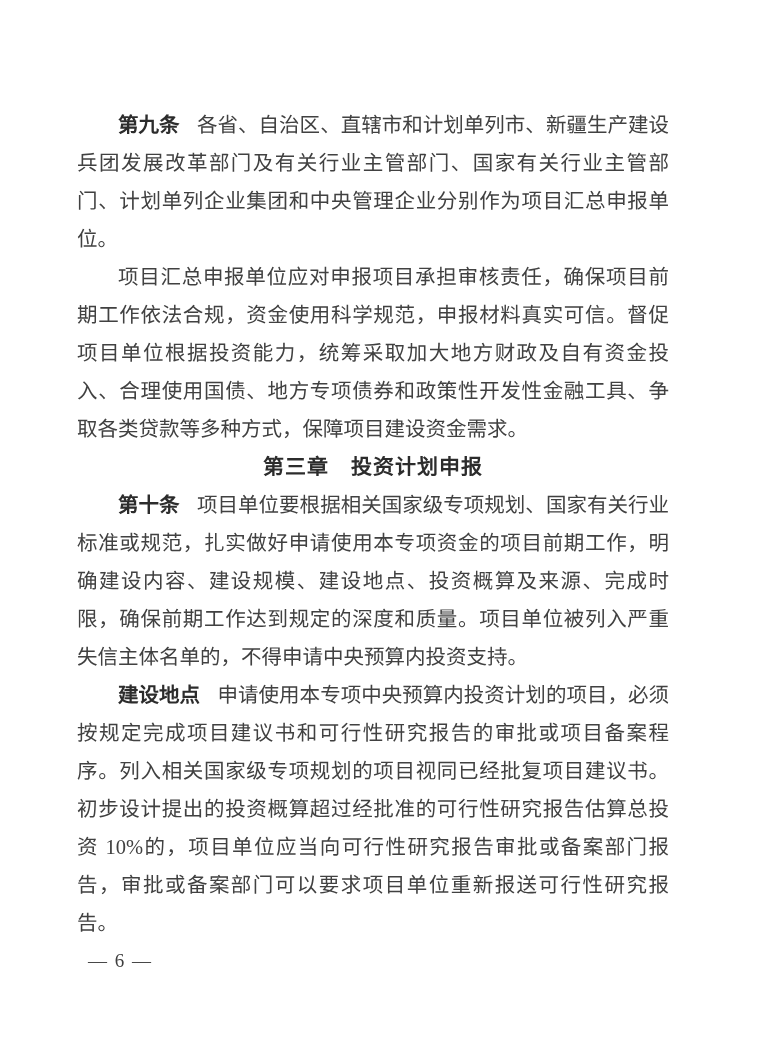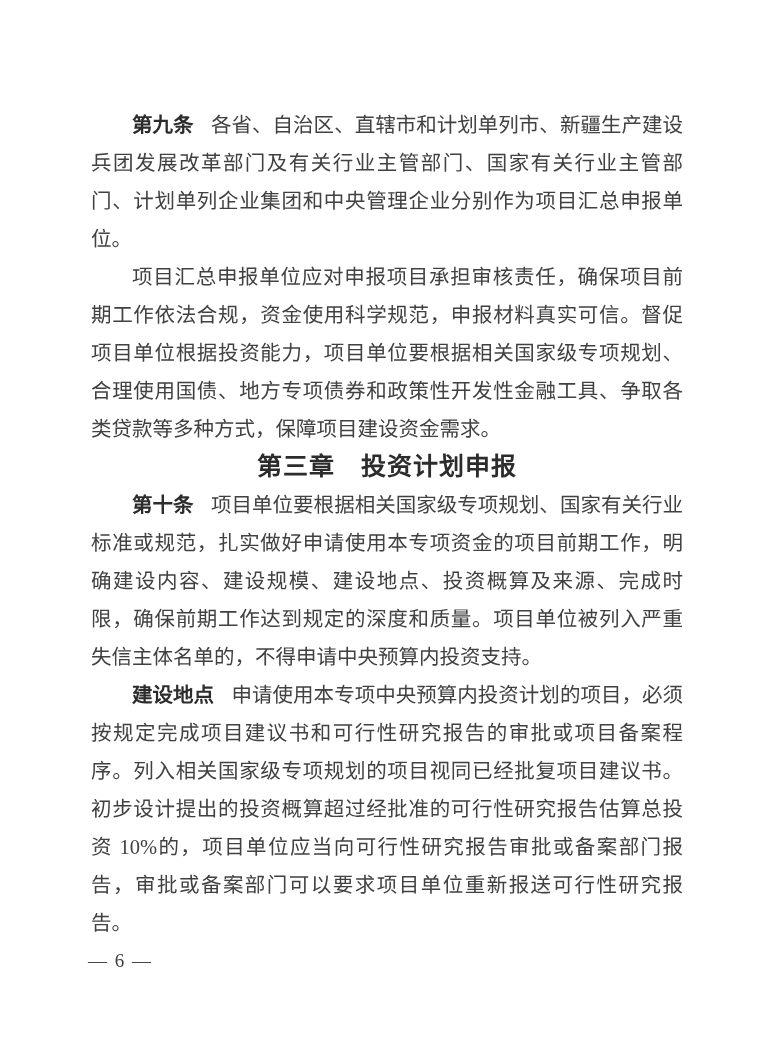--- a/index.html
+++ b/index.html
@@ -11,40 +11,40 @@
     position: relative;
     width: 766px;
     height: 1062px;
     background: #ffffff;
     overflow: hidden;
     font-family: "Liberation Serif", "DejaVu Serif", serif;
     color: #414141;
   }
   .text-block {
     position: absolute;
-    left: 91px;
+    left: 77px;
     top: 106px;
     width: 592px;
     font-size: 20.5px;
     line-height: 38px;
     text-align: justify;
     text-justify: inter-character;
   }
   .para {
     margin: 0;
     text-indent: 2em;
   }
   .article-label {
     font-weight: bold;
     color: #2c2c2c;
     margin-right: 0.85em;
   }
   .chapter-heading {
     margin: 0;
-    font-size: 25px;
+    font-size: 21px;
     font-weight: bold;
     color: #2c2c2c;
     text-align: center;
     text-indent: 0;
     line-height: 38px;
     letter-spacing: 1px;
   }
   .page-footer {
     position: absolute;
     left: 88px;
@@ -55,21 +55,21 @@
   }
 </style>
 </head>
 <body>
 
 <div class="page">
   <div class="text-block">
 
     <p class="para"><span class="article-label">第九条</span><span class="article-text">各省、自治区、直辖市和计划单列市、新疆生产建设兵团发展改革部门及有关行业主管部门、国家有关行业主管部门、计划单列企业集团和中央管理企业分别作为项目汇总申报单位。</span></p>
 
-    <p class="para"><span class="article-text">项目汇总申报单位应对申报项目承担审核责任，确保项目前期工作依法合规，资金使用科学规范，申报材料真实可信。督促项目单位根据投资能力，项目单位要根据相关国家级专项规划、合理使用国债、地方专项债券和政策性开发性金融工具、争取各类贷款等多种方式，保障项目建设资金需求。</span></p>
+    <p class="para"><span class="article-text">项目汇总申报单位应对申报项目承担审核责任，确保项目前期工作依法合规，资金使用科学规范，申报材料真实可信。督促项目单位根据投资能力，统筹采取加大地方财政及自有资金投入、合理使用国债、地方专项债券和政策性开发性金融工具、争取各类贷款等多种方式，保障项目建设资金需求。</span></p>
 
     <h2 class="chapter-heading">第三章　投资计划申报</h2>
 
     <p class="para"><span class="article-label">第十条</span><span class="article-text">项目单位要根据相关国家级专项规划、国家有关行业标准或规范，扎实做好申请使用本专项资金的项目前期工作，明确建设内容、建设规模、建设地点、投资概算及来源、完成时限，确保前期工作达到规定的深度和质量。项目单位被列入严重失信主体名单的，不得申请中央预算内投资支持。</span></p>
 
     <p class="para"><span class="article-label">建设地点</span><span class="article-text">申请使用本专项中央预算内投资计划的项目，必须按规定完成项目建议书和可行性研究报告的审批或项目备案程序。列入相关国家级专项规划的项目视同已经批复项目建议书。初步设计提出的投资概算超过经批准的可行性研究报告估算总投资 10%的，项目单位应当向可行性研究报告审批或备案部门报告，审批或备案部门可以要求项目单位重新报送可行性研究报告。</span></p>
 
 
   </div>
 

